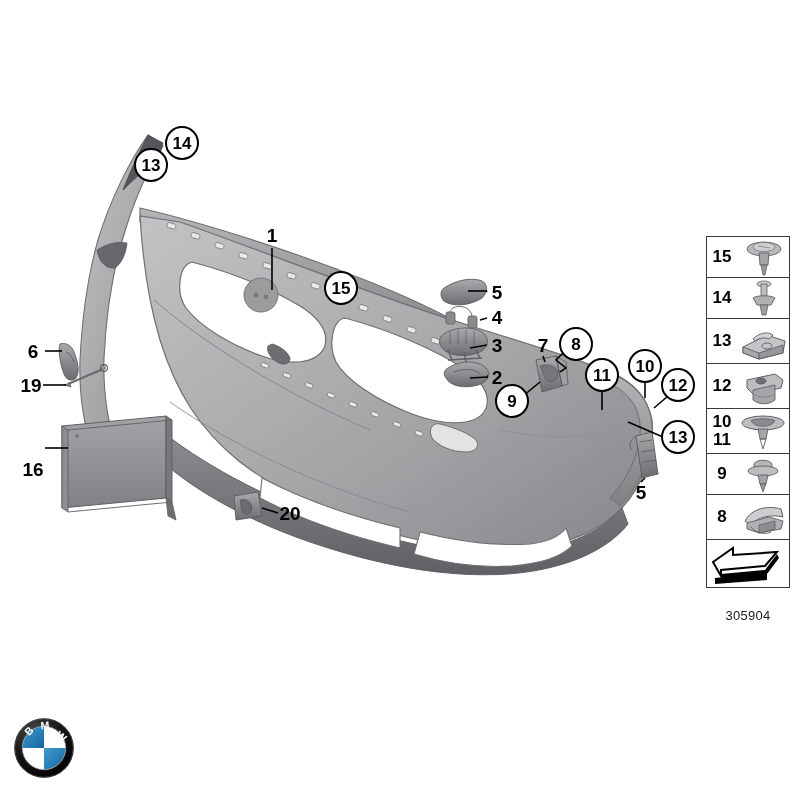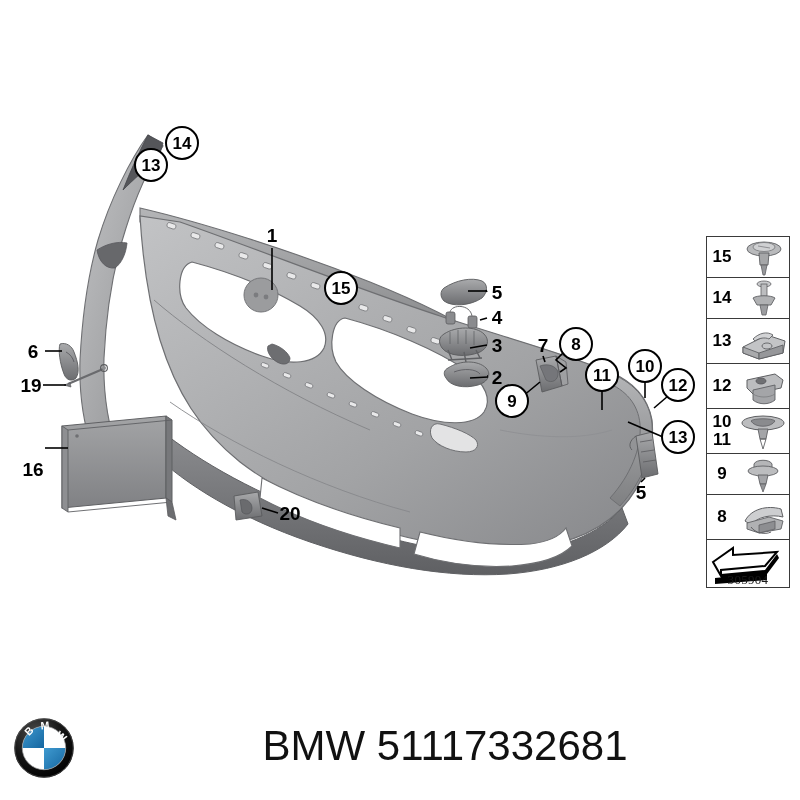--- a/index.html
+++ b/index.html
@@ -82,24 +82,24 @@
   }
   .legend-art {
     flex: 1;
     height: 100%;
     position: relative;
   }
   .legend-art svg { position: absolute; left: 0; top: 0; }
   #legend-caption {
     position: absolute;
     left: 706px;
-    top: 572px;
+    top: 608px;
     width: 84px;
     text-align: center;
-    font-family: Liberation Serif, serif;
+    font-family: Liberation Sans, sans-serif;
     font-size: 13px;
     color: #1a1a1a;
     letter-spacing: 0.3px;
   }
   
   #footer-title {
     position: absolute;
     left: 95px;
     top: 722px;
     width: 700px;
@@ -498,15 +498,14 @@
     <circle cx="50" cy="50" r="47" fill="none" stroke="#5d5d5d" stroke-width="1"></circle>
     <circle cx="50" cy="50" r="35" fill="#ffffff"></circle>
     <path d="M50 15 A35 35 0 0 0 15 50 L50 50 Z" fill="url(#blueGrad)"></path>
     <path d="M50 85 A35 35 0 0 0 85 50 L50 50 Z" fill="url(#blueGrad)"></path>
     <circle cx="50" cy="50" r="35" fill="none" stroke="#9fa0a2" stroke-width="1.2"></circle>
     <text x="26" y="31" fill="#ffffff" font-family="'Liberation Sans', sans-serif" font-size="17" font-weight="bold" transform="rotate(-46 26 31)">B</text>
     <text x="45" y="20" fill="#ffffff" font-family="'Liberation Sans', sans-serif" font-size="17" font-weight="bold" transform="rotate(-6 45 20)">M</text>
     <text x="68" y="31" fill="#ffffff" font-family="'Liberation Sans', sans-serif" font-size="17" font-weight="bold" transform="rotate(38 68 31)">W</text>
   </svg>
 
-  <div id="footer-title">BMW 51117332681</div>
 
 </div>
 
 </body></html>

